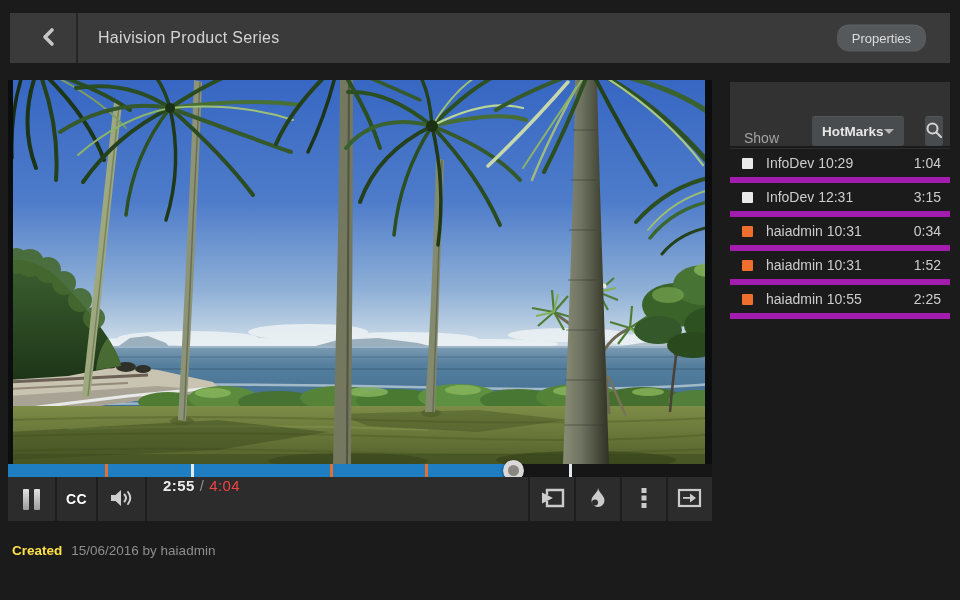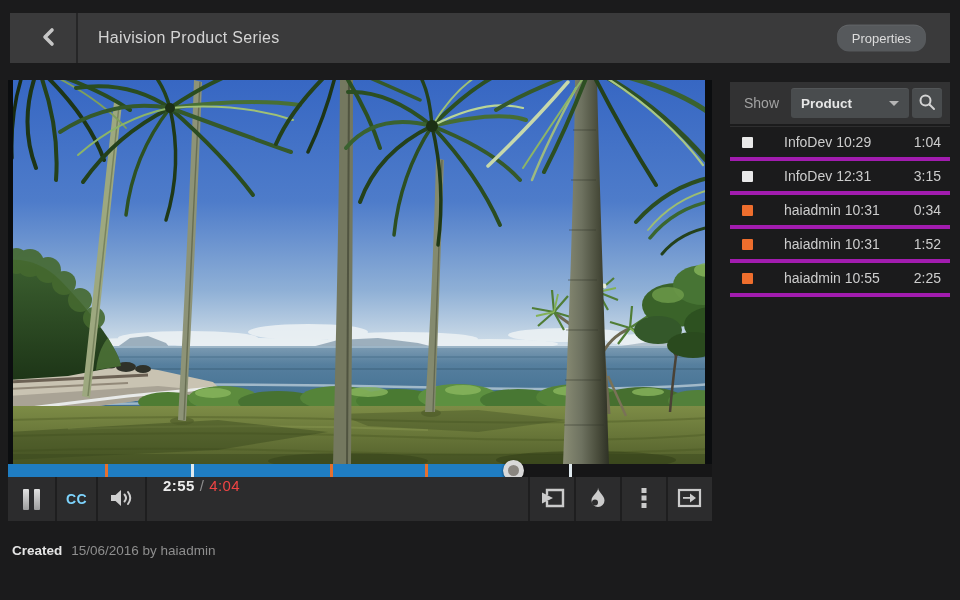--- a/index.html
+++ b/index.html
@@ -63,66 +63,65 @@
     color:#d6d6d6; font-family:inherit;
   }
   .ctl-left  { border-right:2px solid #1e1e1f; }
   .ctl-right { border-left:2px solid #1e1e1f; }
   .w49{width:49px;} .w41{width:41px;} .w46{width:46px;}
   .pause-bars { display:flex; gap:5px; }
   .pause-bars i {
     display:block; width:6px; height:21px; border-radius:1px;
     background:linear-gradient(180deg,#e2e2e2,#9d9d9d);
   }
-  .cc-label { font-weight:bold; font-size:14px; color:#7dd3fc; letter-spacing:.5px; }
+  .cc-label { font-weight:bold; font-size:14px; color:#ffffff; letter-spacing:.5px; }
   .time-display {
     display:flex; padding-left:16px;
     font-size:15px; letter-spacing:.4px; white-space:pre;
   }
   .time-current { color:#ececec; font-weight:bold; }
   .time-sep     { color:#8f8f8f; margin:0 5px; }
   .time-total   { color:#ef4444; }
   .ctl-spacer { flex:1; }
 
   
   .sidebar { position:absolute; left:730px; top:82px; width:220px; }
   .filter-panel {
-    height:42px; background:#323233; display:flex; align-items:center; padding:0 8px;
+    height:64px; background:#323233; display:flex; align-items:flex-end; padding:0 8px;gap:21px;
   }
   .show-label { color:#a3a3a3; font-size:14px; margin-left:6px; }
   .dropdown {
     margin-left:12px; width:118px; height:30px; background:#494c4e; border:none;
     border-radius:3px; display:flex; align-items:center; justify-content:space-between;
     padding:0 10px; cursor:pointer; box-shadow:inset 0 1px 0 rgba(255,255,255,.06);
   }
   .dropdown-value { color:#e6e6e6; font-size:13.5px; font-weight:bold; }
   .caret-down {
     width:0; height:0; border-left:5px solid transparent; border-right:5px solid transparent;
     border-top:5px solid #b5b5b5;
   }
   .search-btn {
     margin-left:auto; width:30px; height:30px; background:#494c4e; border:none;
     border-radius:3px; cursor:pointer; display:flex; align-items:center; justify-content:center;
     box-shadow:inset 0 1px 0 rgba(255,255,255,.06);
   }
   .hotmark-list { margin-top:2px; border-top:1px solid #2e2e2f; }
   .hotmark-row {
-    height:34px; display:flex; align-items:center; border-bottom:4px solid #a21caf;
+    height:34px; display:flex; align-items:center; border-bottom:6px solid #a21caf;
     cursor:pointer;
-    gap:18px;
   }
   .hm-square { width:11px; height:11px; border-radius:1px; margin-left:12px; flex:0 0 auto; }
   .hm-square.white  { background:#e9e9e9; }
   .hm-square.orange { background:#ee6e2d; }
   .hm-label { margin-left:13px; font-size:14px; color:#cdcdcd; }
   .hm-time  { margin-left:auto; margin-right:9px; font-size:14px; color:#cdcdcd; }
 
   
   .footer { position:absolute; left:12px; top:543px; font-size:13.5px; display:flex; }
-  .created-label { color:#e5e5e5; font-weight:bold; margin-right:9px; }
+  .created-label { color:#fde047; font-weight:bold; margin-right:9px; }
   .created-value { color:#8e8e8e; }
 
   svg .nofill { fill:none; }
 </style>
 </head>
 <body>
 
 <header class="topbar">
   <button class="back-btn">
     <span>
@@ -436,21 +435,21 @@
         </svg>
       </span>
     </button>
   </div>
 </div>
 
 <aside class="sidebar">
   <div class="filter-panel">
     <span class="show-label">Show</span>
     <button class="dropdown">
-      <span class="dropdown-value">Product</span>
+      <span class="dropdown-value">HotMarks</span>
       <span class="caret-down"></span>
     </button>
     <button class="search-btn">
       <span>
         <svg width="18" height="18" viewBox="0 0 18 18">
           <circle cx="7.5" cy="7.5" r="5" fill="none" stroke="#d4d4d4" stroke-width="2"></circle>
           <line x1="11.5" y1="11.5" x2="16" y2="16" stroke="#d4d4d4" stroke-width="2" stroke-linecap="round"></line>
         </svg>
       </span>
     </button>

